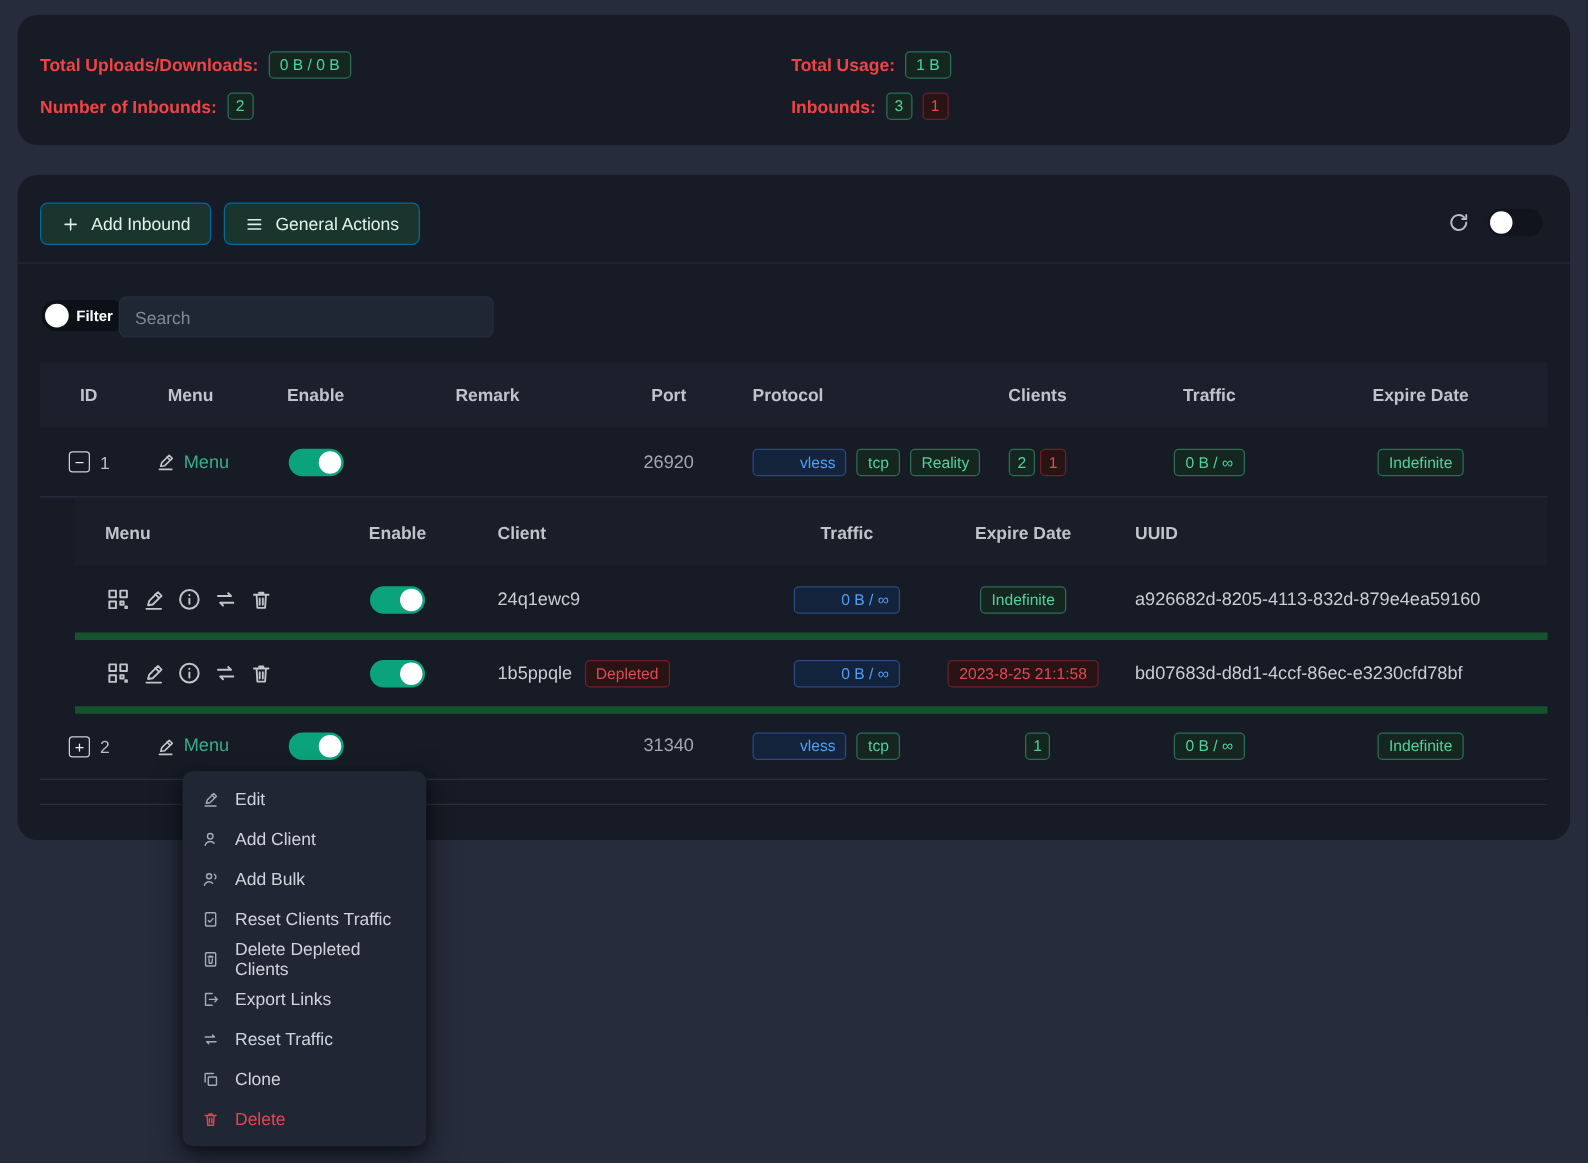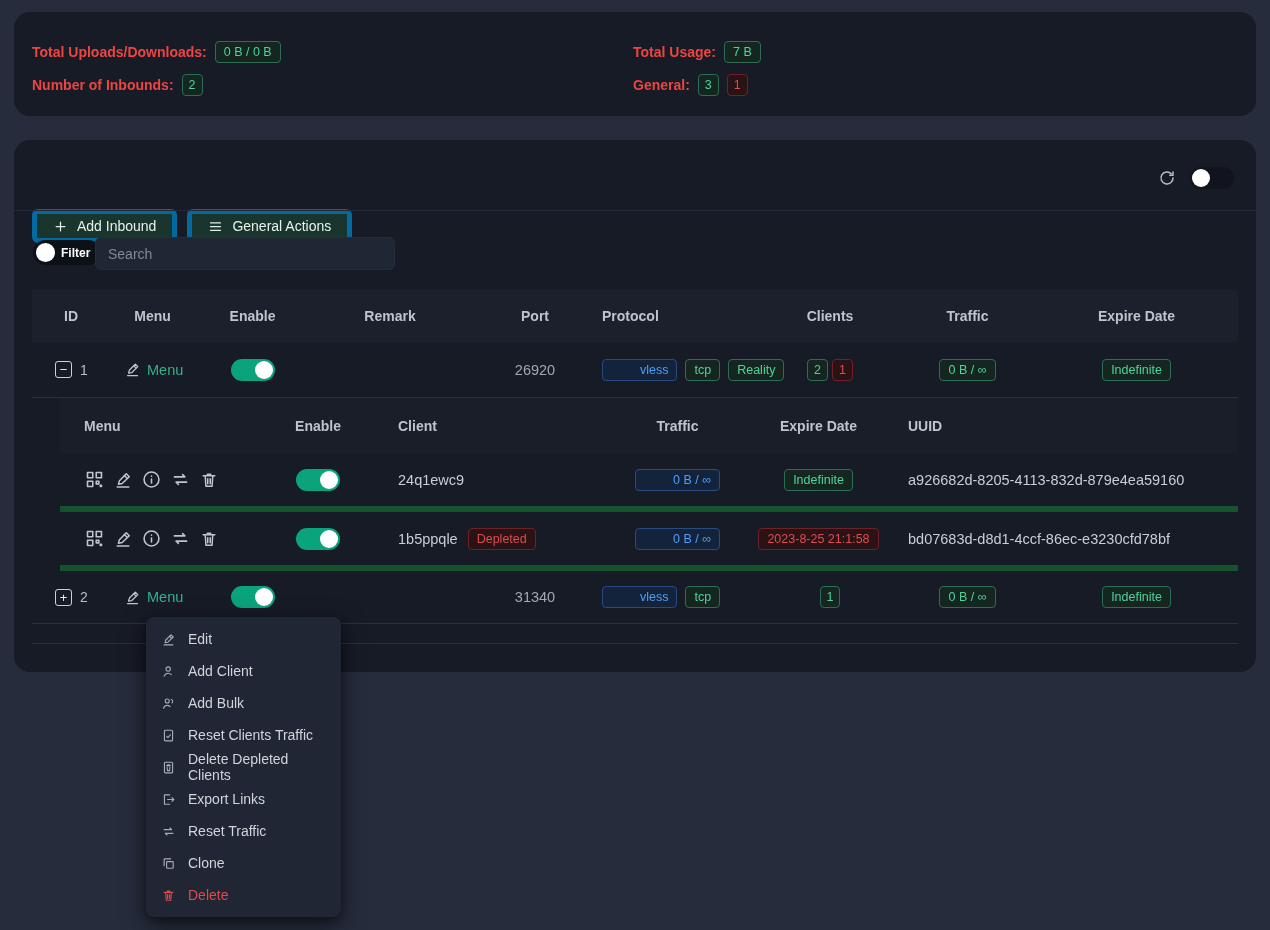--- a/index.html
+++ b/index.html
@@ -18,22 +18,22 @@
 
   .tag { display:inline-flex; align-items:center; justify-content:center; padding:0 8px;
          border-radius:4px; font-size:12.5px; line-height:20px; border:1px solid; white-space:nowrap; }
   .tag.green { color:#4fd29c; border-color:#2c6e55; background:#14261f; }
   .tag.red   { color:#df4b52; border-color:#6e2128; background:#2a1315; }
   .tag.blue  { color:#4f9ff7; border-color:#2a4a80; background:#14233c;padding-left:37px; }
   .tag.sq { padding:0 6px; }
 
   .toolbar { position:absolute; left:18px; top:22px; display:flex; gap:10px; }
   .btn { display:inline-flex; align-items:center; gap:9px; height:34px; padding:0 16px;
-         border-radius:6px; border:5px solid #0369a1; background:#1a352d; color:#e4f3ec;
-         font-size:14px; cursor:pointer;margin-top:47px; }
+         border-radius:6px; border:1px solid #0369a1; background:#1a352d; color:#e4f3ec;
+         font-size:14px; cursor:pointer; }
   .btn .icon { color:#dff0e8; }
 
   .icon { display:inline-flex; }
   .icon svg { display:block; }
 
   .top-right { position:absolute; right:22px; top:27px; display:flex; align-items:center; gap:14px; }
   .sync { color:#b9bec6; }
 
   .switch { position:relative; width:44px; height:22px; border-radius:11px; cursor:pointer; }
   .switch.on  { background:#0ba37b; }
@@ -108,24 +108,24 @@
         <span class="tag green">0 B / 0 B</span>
       </div>
       <div class="stat-line">
         <span class="stat-label">Number of Inbounds:</span>
         <span class="tag green sq">2</span>
       </div>
     </div>
     <div class="stats-col right">
       <div class="stat-line">
         <span class="stat-label">Total Usage:</span>
-        <span class="tag green">7 B</span>
+        <span class="tag green">1 B</span>
       </div>
       <div class="stat-line">
-        <span class="stat-label">General:</span>
+        <span class="stat-label">Inbounds:</span>
         <span class="tag green sq">3</span>
         <span class="tag red sq">1</span>
       </div>
     </div>
   </section>
 
   <section class="card main-card">
 
     <div class="toolbar">
       <button class="btn">

